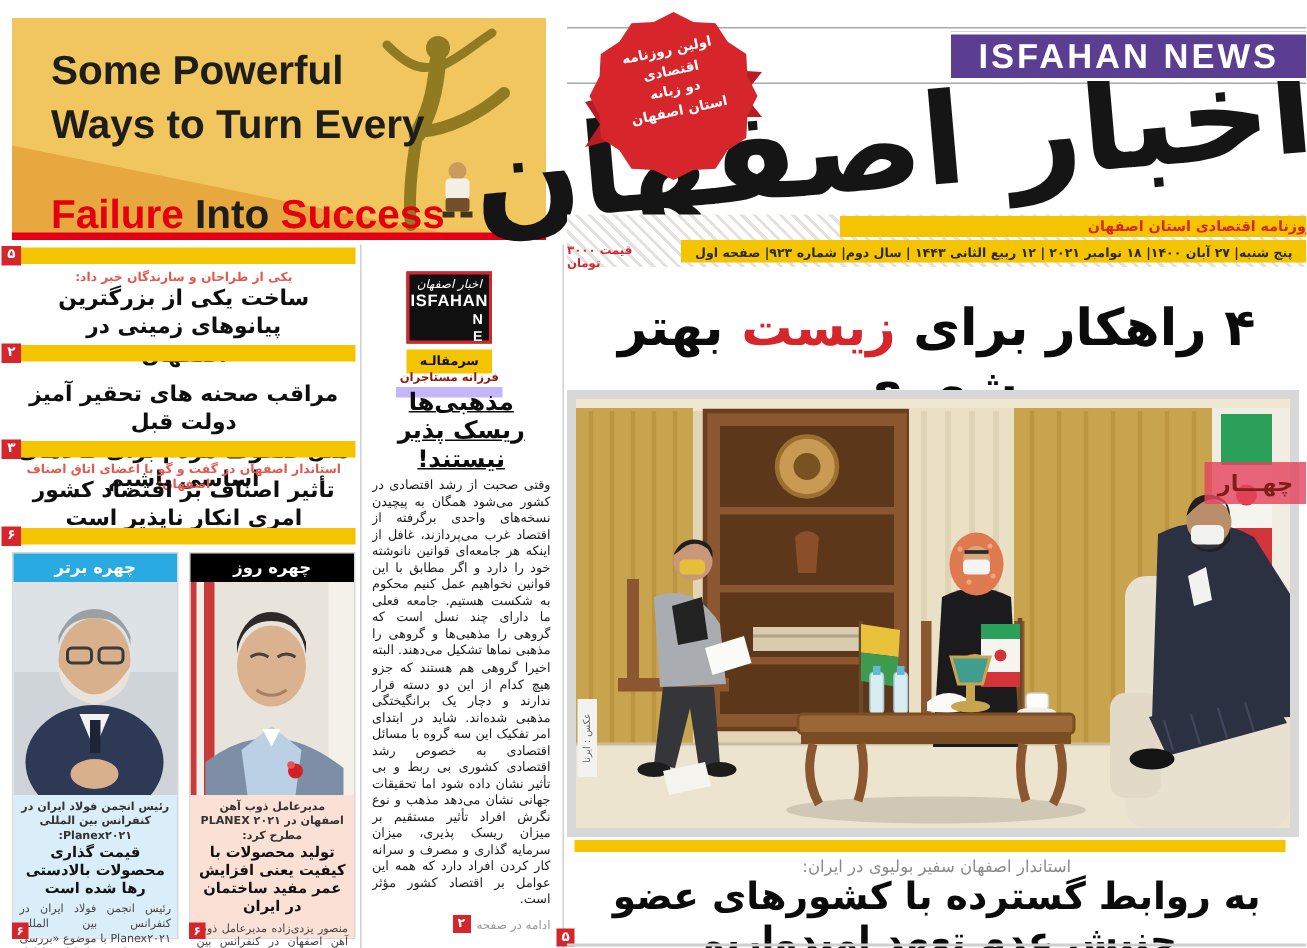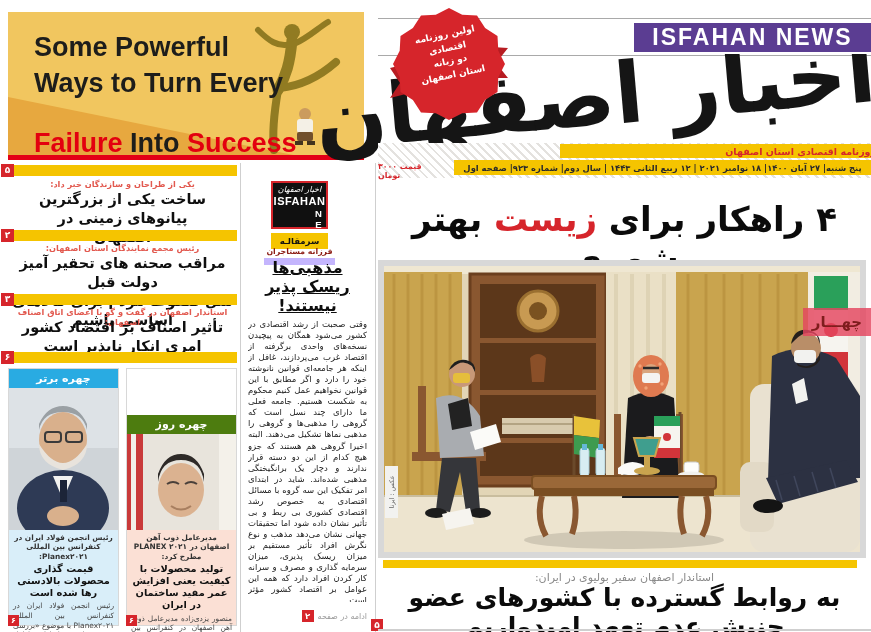--- a/index.html
+++ b/index.html
@@ -65,21 +65,20 @@
 
   <div class="kicker-sm fa" style="left:8px;top:180px;width:229px;">یکی از طراحان و سازندگان خبر داد:</div>
   <div class="head-md fa" style="left:8px;top:190px;width:229px;">
     <div>ساخت یکی از بزرگترین پیانوهای زمینی در</div>
     <div>اصفهان</div>
   </div>
 
   <div class="ybar" style="left:8px;top:230px;width:229px;"></div>
   <div class="pbadge" style="left:1px;top:229px;">۲</div>
 
-  <div class="kicker-sm fa" style="left:8px;top:244px;width:229px;">رئیس مجمع نمایندگان استان اصفهان:</div>
   <div class="head-md fa" style="left:8px;top:254px;width:229px;">
     <div>مراقب صحنه های تحقیر آمیز دولت قبل</div>
     <div>مثل صفوف مردم برای کالاهای اساسی باشیم</div>
   </div>
 
   <div class="ybar" style="left:8px;top:294px;width:229px;"></div>
   <div class="pbadge" style="left:1px;top:293px;">۳</div>
 
   <div class="kicker-sm fa" style="left:8px;top:308px;width:229px;">استاندار اصفهان در گفت و گو با اعضای اتاق اصناف اصفهان:</div>
   <div class="head-md fa" style="left:8px;top:318px;width:229px;">
@@ -107,21 +106,21 @@
     </svg>
     <div class="cap fa" style="background:#d9eef9;">
       <div class="k">رئیس انجمن فولاد ایران در کنفرانس بین المللی Planex۲۰۲۱:</div>
       <div class="h">قیمت گذاری محصولات بالادستی رها شده است</div>
       <div class="b">رئیس انجمن فولاد ایران در کنفرانس بین المللی Planex۲۰۲۱ با موضوع «بررسی صنعت فولاد و مواد اولیه» اظهار کرد: قیمت‌گذاری محصولات بالادستی فولاد رها شده‌اند و در نهایت منجر به...</div>
     </div>
     <div class="pbadge" style="left:-1px;bottom:-1px;top:auto;width:11px;height:11px;font-size:8px;">۶</div>
   </div>
 
   <div class="profile" style="left:126px;">
-    <div class="hdr fa" style="background:#4d7c0f;margin-top:46px;">چهره روز</div>
+    <div class="hdr fa" style="background:#000000;">چهره روز</div>
     <svg width="109" height="142" viewBox="0 0 109 142" style="display:block;">
       <rect width="109" height="142" fill="#e8e4dc"></rect>
       <rect x="0" y="0" width="16" height="142" fill="#c93a3a"></rect>
       <rect x="4" y="0" width="5" height="142" fill="#f2efe9"></rect>
       <rect x="92" y="0" width="17" height="142" fill="#f4f1ea"></rect>
       <path d="M10,120 Q54,86 102,124 L102,142 L10,142 Z" fill="#7c8fa6"></path>
       <path d="M34,112 L54,96 L74,112 L70,142 L38,142 Z" fill="#bbd0e4"></path>
       <polygon points="48,98 60,98 54,110" fill="#ffffff"></polygon>
       <ellipse cx="54" cy="56" rx="23" ry="27" fill="#dbb290"></ellipse>
       <path d="M31,48 Q34,26 54,26 Q74,26 77,48 L77,40 Q70,20 54,20 Q38,20 31,40 Z" fill="#2e2a28"></path>

